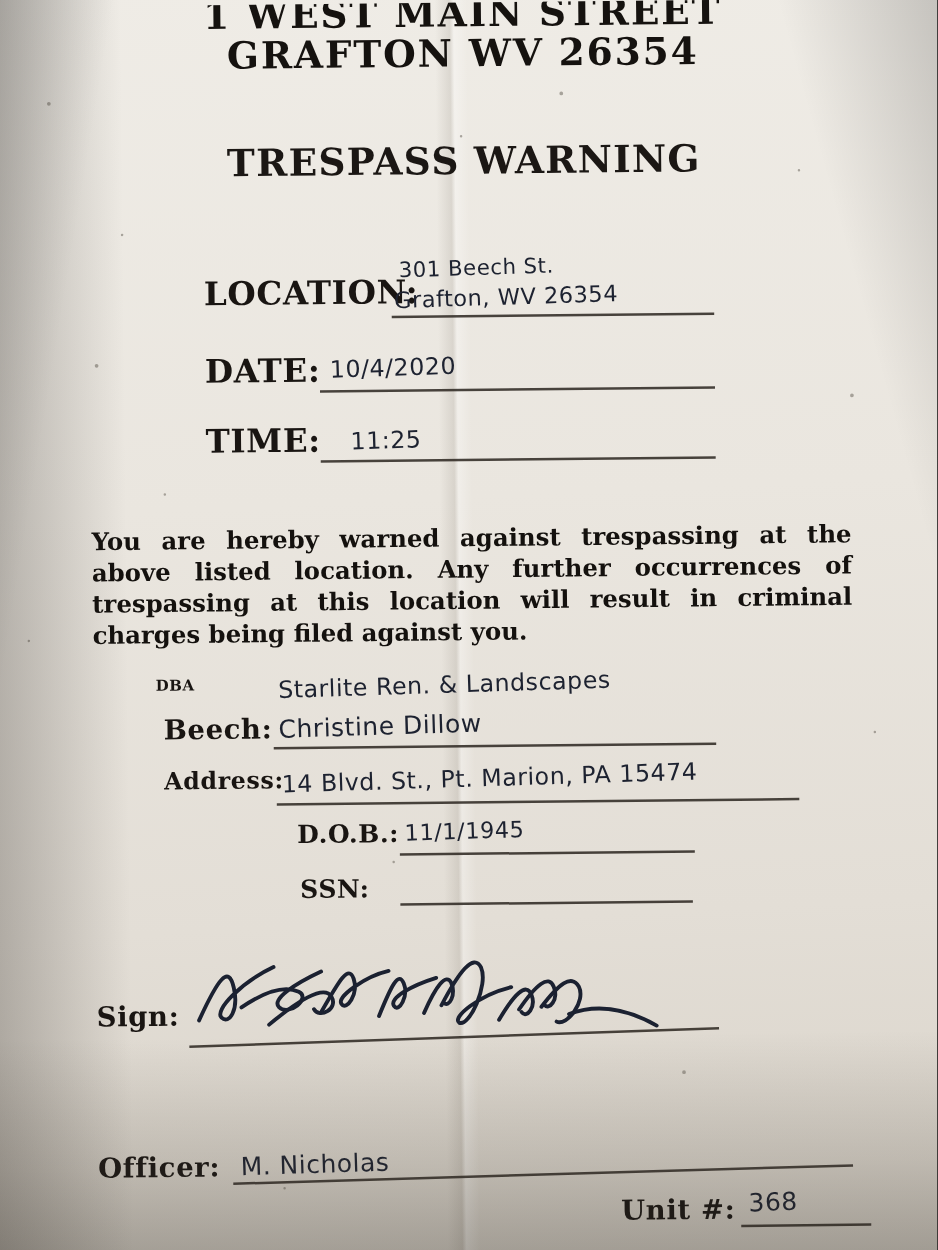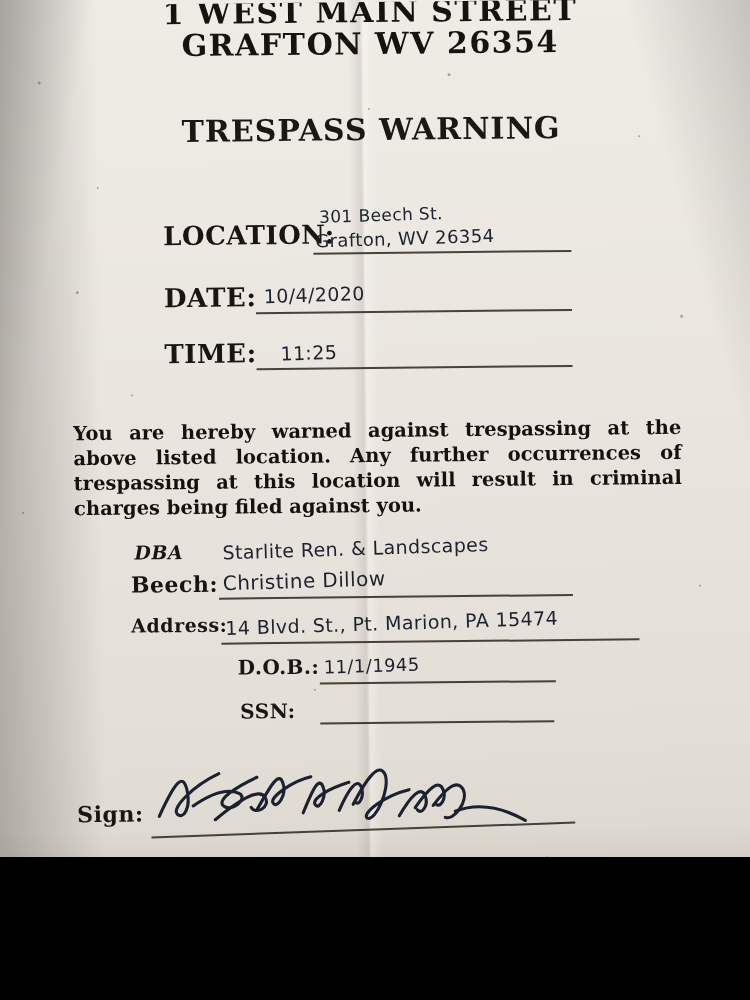--- a/index.html
+++ b/index.html
@@ -3,21 +3,21 @@
 <meta charset="utf-8">
 <style>
   html, body {
     margin: 0;
     padding: 0;
     background: #000;
   }
   #page {
     position: relative;
     width: 750px;
-    height: 857px;
+    height: 1000px;
     overflow: hidden;
     background: #1a1713;
     font-family: "Liberation Serif", serif;
   }
   
   #backdrop {
     position: absolute;
     inset: 0;
     background:
       radial-gradient(ellipse at 20% 85%, #2a241e 0%, #15110e 60%, #0b0908 100%);
@@ -165,21 +165,21 @@
       <div class="field-label" style="position:absolute; left:166px; top:281px; font-size:26px;">DATE:</div>
       <div class="hand" style="left:266px; top:283px; font-size:19px;">10/4/2020</div>
       <div class="rule" style="left:258px; top:311px; width:316px;"></div>
 
       <div class="field-label" style="position:absolute; left:166px; top:337px; font-size:26px;text-align:center;">TIME:</div>
       <div class="hand" style="left:282px; top:341px; font-size:19px;">11:25</div>
       <div class="rule" style="left:258px; top:367px; width:316px;"></div>
 
       <div id="body-text">You are hereby warned against trespassing at the above listed location.  Any further occurrences of trespassing at this location will result in criminal charges being filed against you.</div>
 
-      <div class="field-label" style="position:absolute; left:134px; top:539px; font-size:19px;font-style:italic;">DBA</div>
+      <div class="field-label" style="position:absolute; left:124px; top:539px; font-size:12px;">DBA</div>
       <div class="hand" style="left:222px; top:537px; font-size:19px;">Starlite Ren. &amp; Landscapes</div>
 
       <div class="field-label" style="position:absolute; left:130px; top:569px; font-size:22px;">Beech:</div>
       <div class="hand" style="left:222px; top:568px; font-size:20px;">Christine Dillow</div>
       <div class="rule" style="left:218px; top:596px; width:354px;"></div>
 
       <div class="field-label" style="position:absolute; left:130px; top:612px; font-size:19px;">Address:</div>
       <div class="hand" style="left:224px; top:612px; font-size:19px;">14 Blvd. St.,  Pt. Marion,  PA  15474</div>
       <div class="rule" style="left:220px; top:641px; width:418px;"></div>
 

